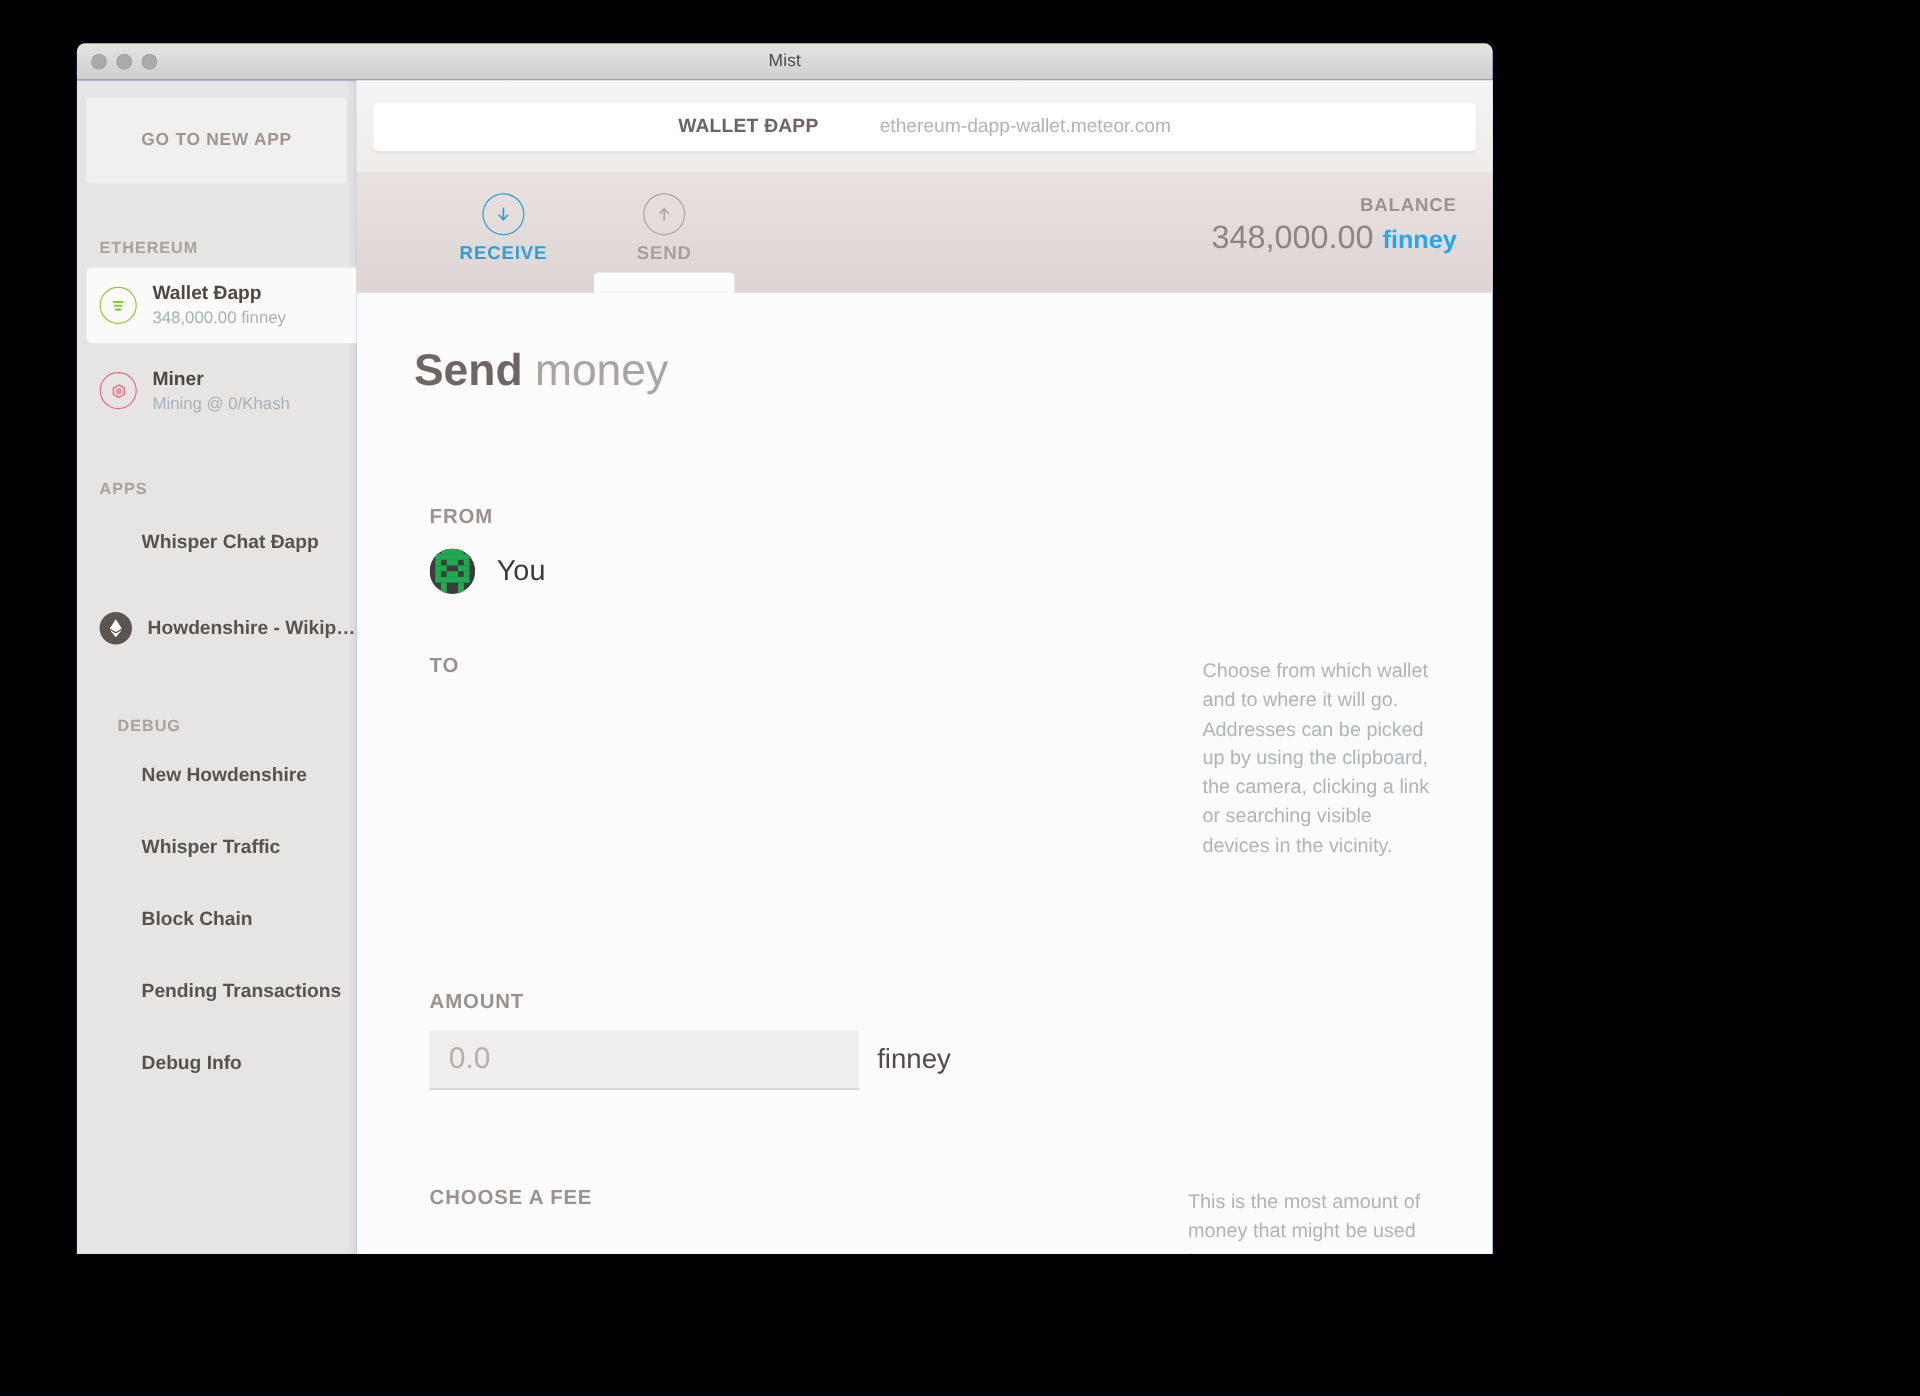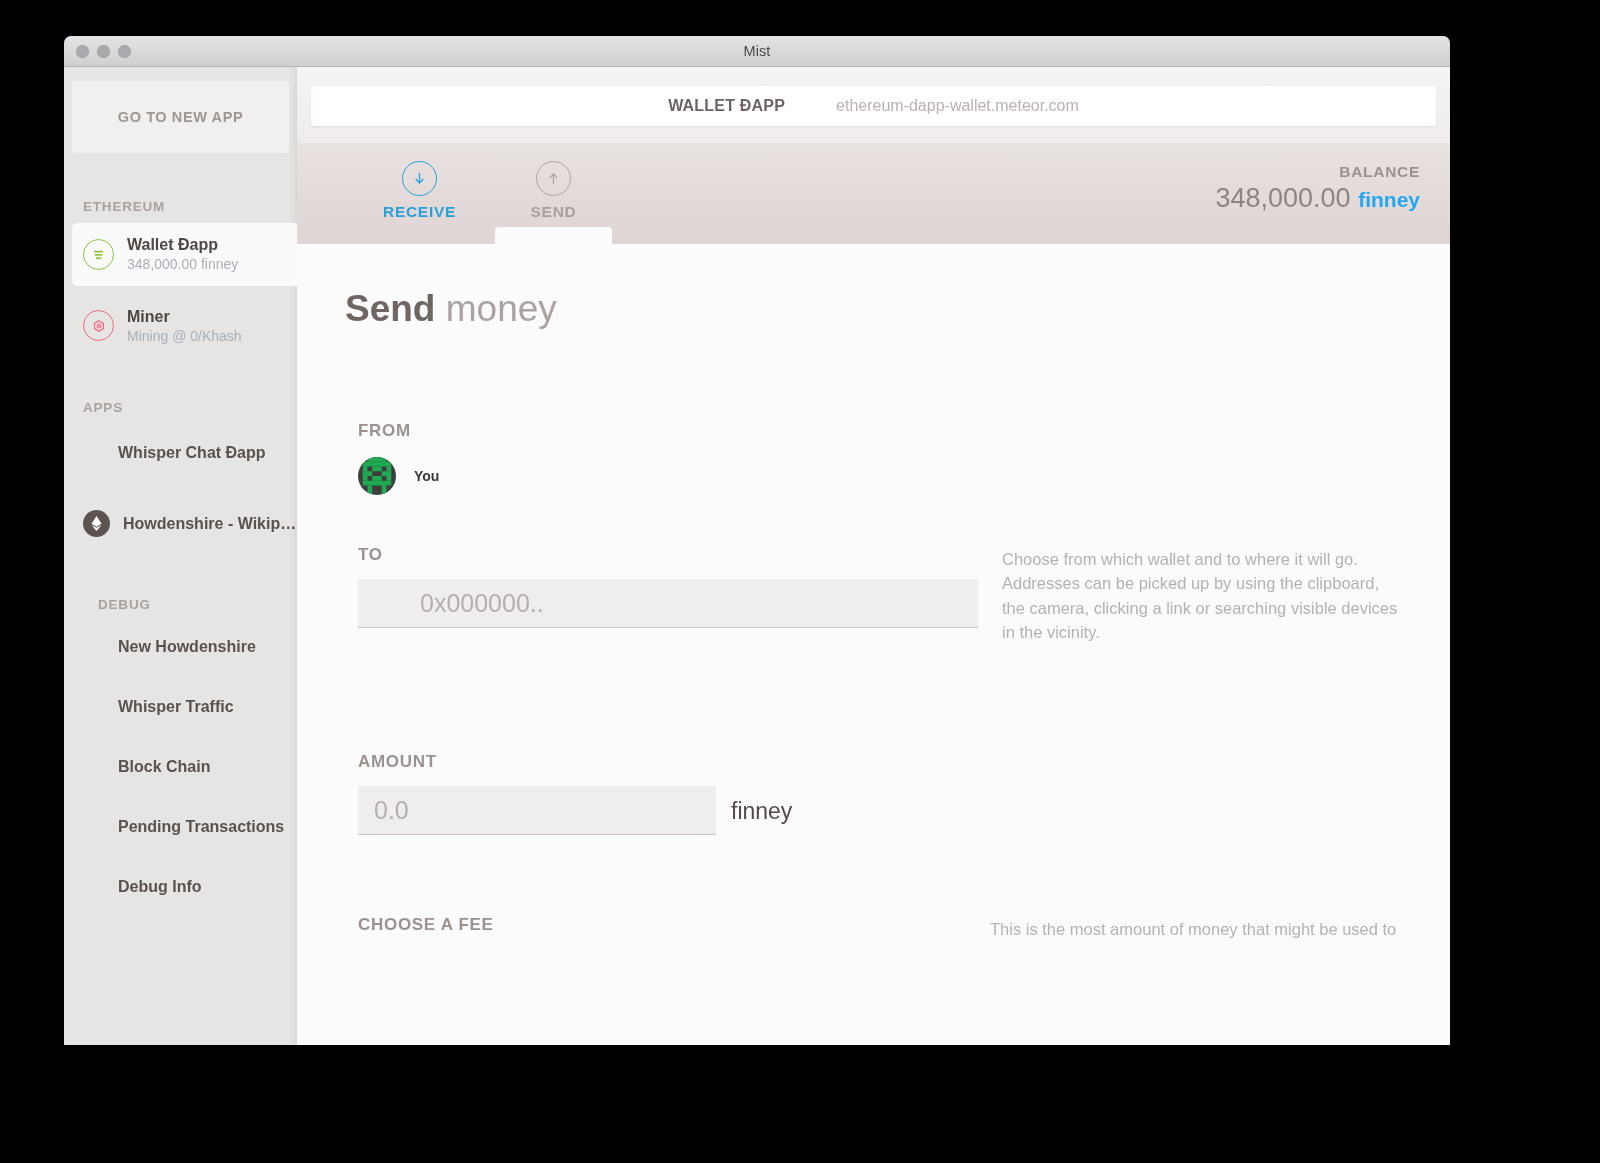--- a/index.html
+++ b/index.html
@@ -6,21 +6,21 @@
   html, body {
     width: 1600px; height: 1163px;
     background: #000;
     font-family: "Liberation Sans", sans-serif;
     overflow: hidden;
   }
 
   #app-window {
     position: absolute;
     left: 64px; top: 36px;
-    width: 1386px; height: 1009px;
+    width: 1180px; height: 1009px;
     background: #1d4ed8;
     border-radius: 7px 7px 0 0;
     overflow: hidden;
     box-shadow: 0 2px 26px rgba(0,0,0,0.55);
   }
 
   
   #titlebar {
     position: relative;
     height: 31px;
@@ -167,21 +167,21 @@
     margin-left: 25px; margin-right: 10px;
   }
   .field-label {
     font-size: 17px; font-weight: 700; letter-spacing: .7px; color: #9b9290;
   }
   .help-text { font-size: 16.5px; line-height: 1.47; color: #aeb4b8; }
   .help-text b { color: #6f6663; font-weight: 700; }
 
   #from-block { margin-top: 91px; }
   #from-person { display: flex; align-items: center; gap: 18px; margin-top: 16px; }
-  #from-name { font-size: 14px; color: #3d3a39; font-weight: bold; }
+  #from-name { font-size: 24px; color: #3d3a39; }
 
   #to-block { margin-top: 50px; }
   .text-input {
     margin-top: 14px; height: 49px; width: 620px;
     background: #f0eeed; border: 0; border-bottom: 1px solid #ccc6c4;
     font-family: "Liberation Sans", sans-serif;
     font-size: 25px; color: #b5aead; padding-left: 62px;
     outline: none;
   }
   .text-input::placeholder { color: #b5aead; }
@@ -349,21 +349,20 @@
               </svg>
               <div id="from-name">You</div>
             </div>
           </div>
           <div></div>
         </div>
 
         <div id="to-block" class="field-grid">
           <div>
             <div class="field-label">TO</div>
-            <input class="text-input" id="to-input" type="text" placeholder="0x000000.." style="">
           </div>
           <div class="help-text grid-help">Choose from which wallet and to where it will go. Addresses can be picked up by using the clipboard, the camera, clicking a link or searching visible devices in the vicinity.</div>
         </div>
 
         <div id="amount-block" class="field-grid">
           <div>
             <div class="field-label">AMOUNT</div>
             <div id="amount-row">
               <input class="text-input" id="amount-input" type="text" placeholder="0.0" style="">
               <span id="amount-unit">finney</span>

